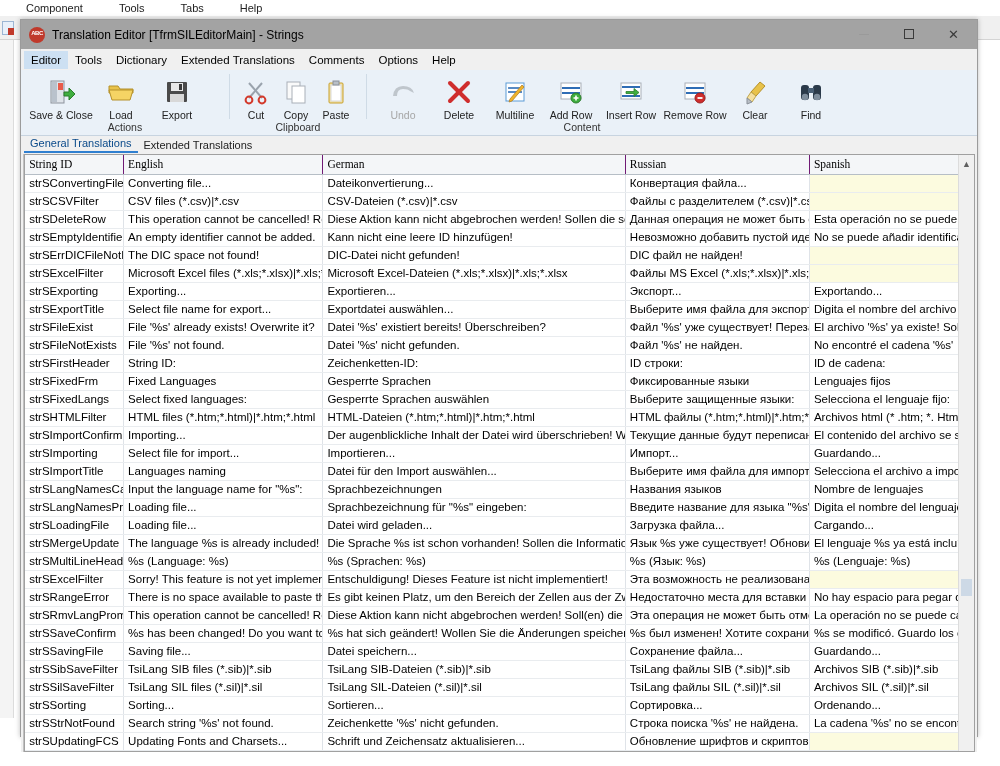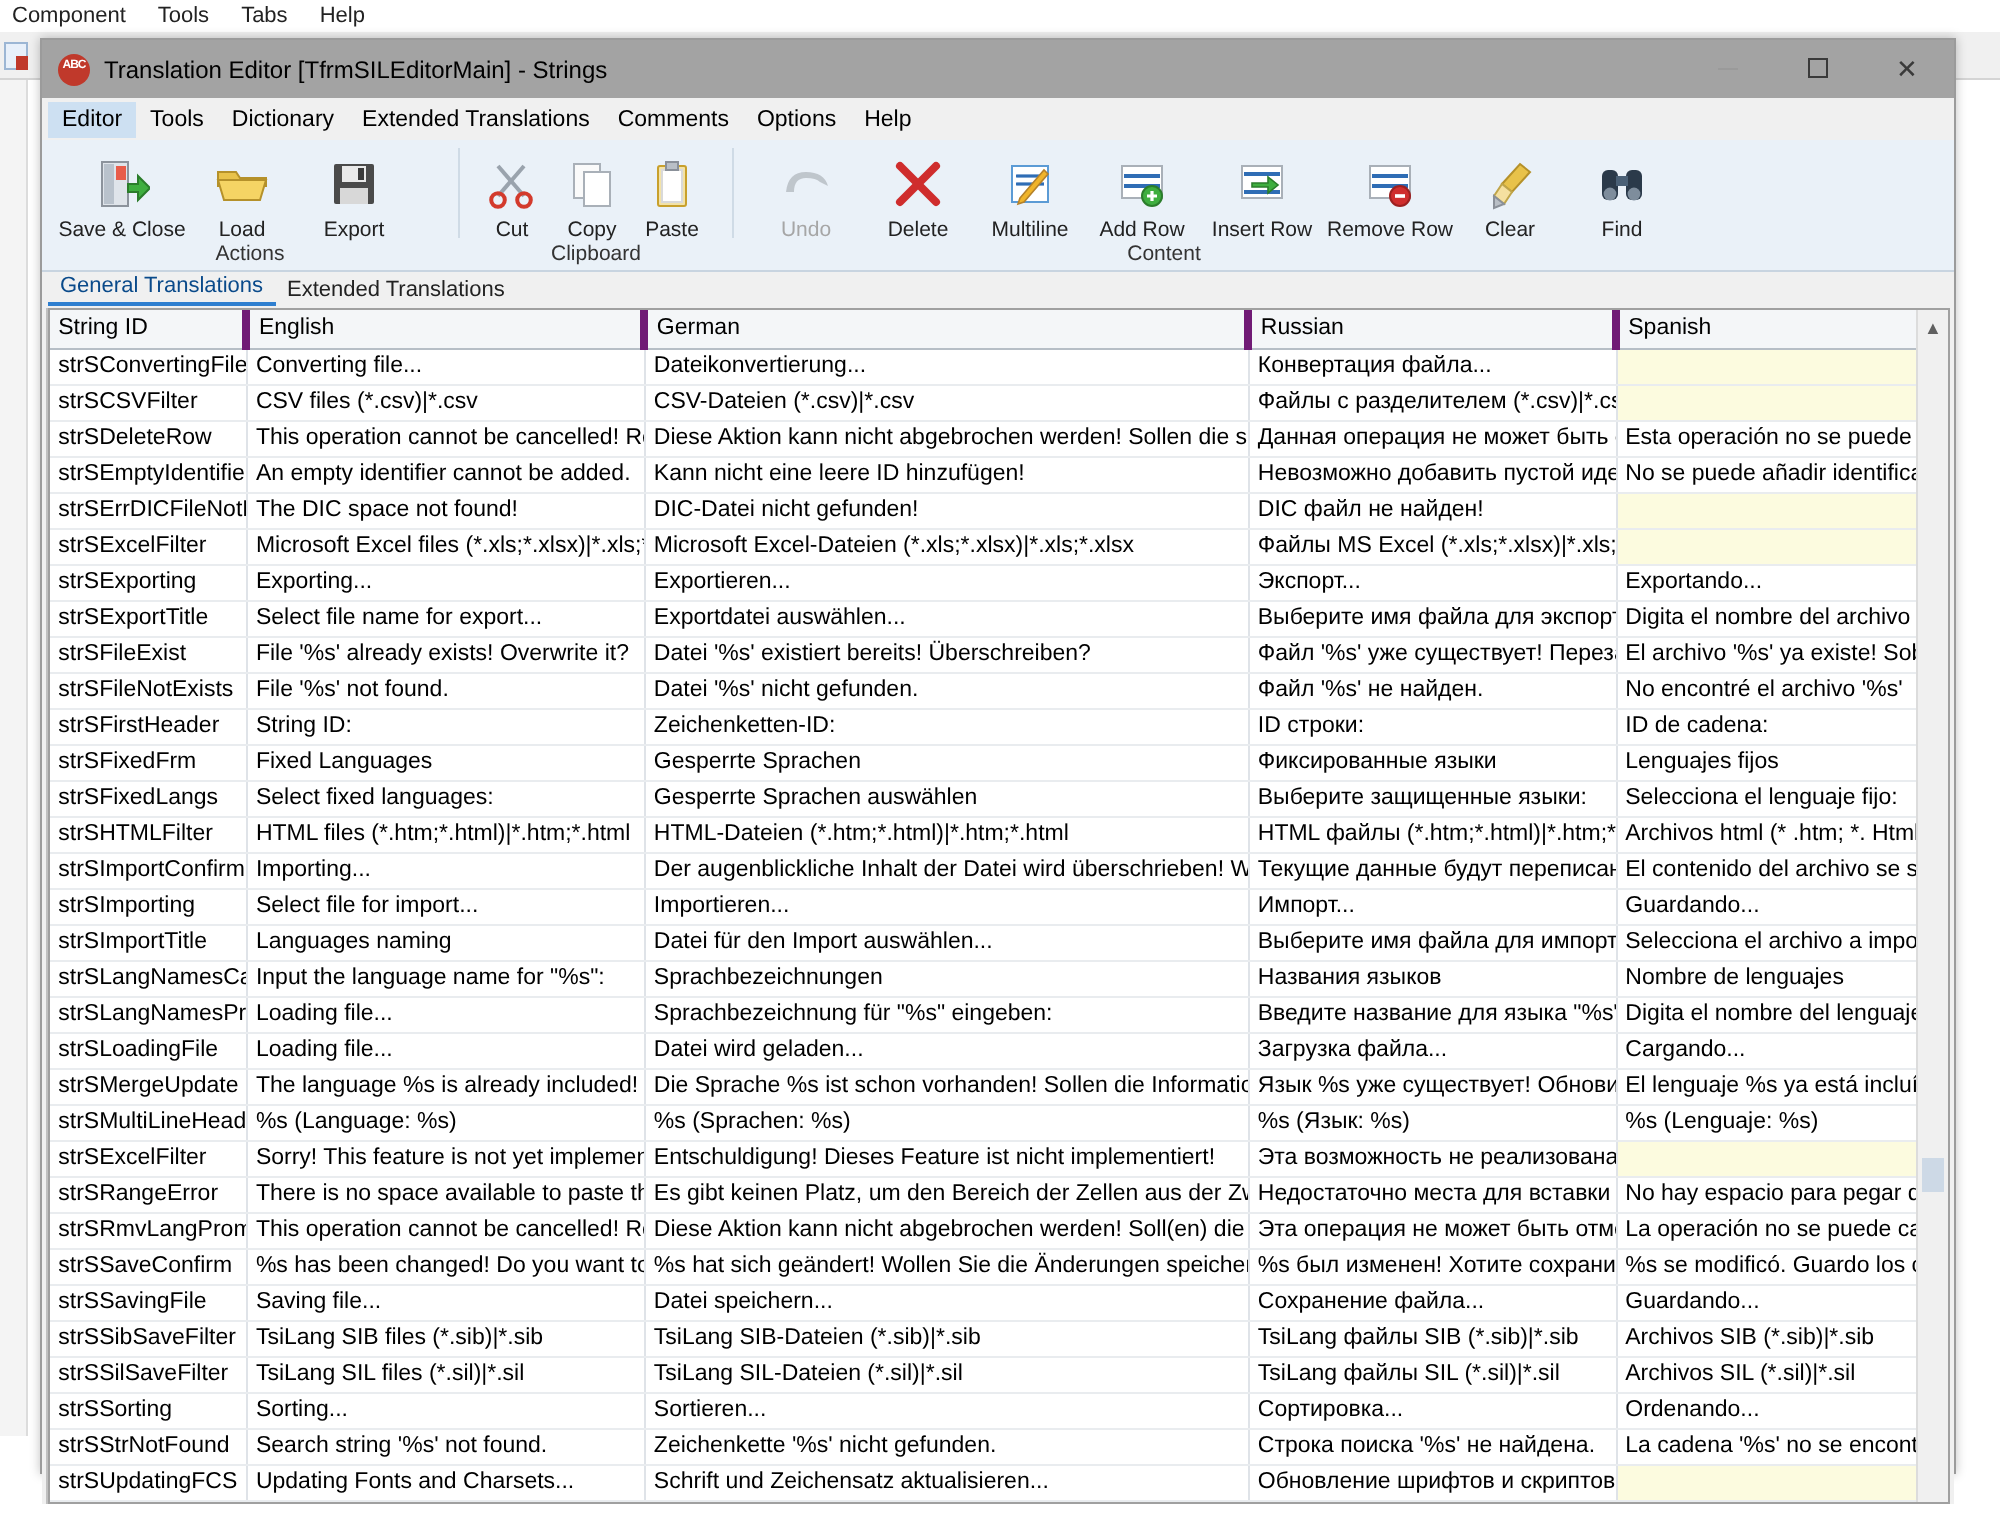--- a/index.html
+++ b/index.html
@@ -15,21 +15,21 @@
   #ide-bg {
     position: absolute; left: 0; top: 0; width: 1000px; height: 766px;
     background: #ffffff;
   }
   #ide-menubar {
     position: absolute; left: 0; top: 0; width: 1000px; height: 16px;
     background: #ffffff;
     font-size: 11px; color: #222;
     display: flex; align-items: center; gap: 16px; padding-left: 6px;
   }
-  #ide-menubar span { white-space: nowrap; }
+  #ide-menubar span { white-space: nowrap; margin-left: 20px; }
   #ide-toolbar {
     position: absolute; left: 0; top: 16px; width: 1000px; height: 24px;
     background: #f0f0f0;
     border-bottom: 1px solid #d4d4d4;
   }
   .ide-tb-icon {
     position: absolute; top: 5px; width: 13px; height: 13px;
     background: #e9eef5; border: 1px solid #c8d2de;
   }
   .ide-tri {
@@ -171,22 +171,22 @@
     overflow: hidden;
   }
   #grid-scroll { flex: 1 1 auto; position: relative; overflow: hidden; }
   table.grid {
     border-collapse: collapse; table-layout: fixed; width: 100%;
     font-size: 11.5px; color: #000;
   }
   table.grid th {
     background: #f4f6f8; font-weight: normal; text-align: left;
     padding: 3px 4px; height: 19px;
-    border-right: 4px solid #701a75; border-bottom: 1px solid #b6bec6;
-    white-space: nowrap; overflow: hidden;
+    border-right: 1px solid #701a75; border-bottom: 1px solid #b6bec6;
+    white-space: nowrap; overflow: hidden; font-family: Liberation Serif, serif;
   }
   table.grid td {
     padding: 1px 4px; height: 16.4px; line-height: 15px;
     border-right: 1px solid #dfe3e8; border-bottom: 1px solid #e9ecef;
     white-space: nowrap; overflow: hidden; text-overflow: clip;
   }
   td.empty-hl { background: #fcfbdf; }
   td.selected-cell { background: #d6e8f7; }
   col.c-id { width: 84px; }
   col.c-en { width: 170px; }
@@ -589,21 +589,21 @@
                 <td>File '%s' already exists! Overwrite it?</td>
                 <td>Datei '%s' existiert bereits! Überschreiben?</td>
                 <td>Файл '%s' уже существует! Перезаписат</td>
                 <td>El archivo '%s' ya existe! Sobrees</td>
               </tr>
               <tr>
                 <td>strSFileNotExists</td>
                 <td>File '%s' not found.</td>
                 <td>Datei '%s' nicht gefunden.</td>
                 <td>Файл '%s' не найден.</td>
-                <td>No encontré el archivo '%s'</td>
+                <td>No encontré el cadena '%s'</td>
               </tr>
               <tr>
                 <td>strSFirstHeader</td>
                 <td>String ID:</td>
                 <td>Zeichenketten-ID:</td>
                 <td>ID строки:</td>
                 <td>ID de cadena:</td>
               </tr>
               <tr>
                 <td>strSFixedFrm</td>

